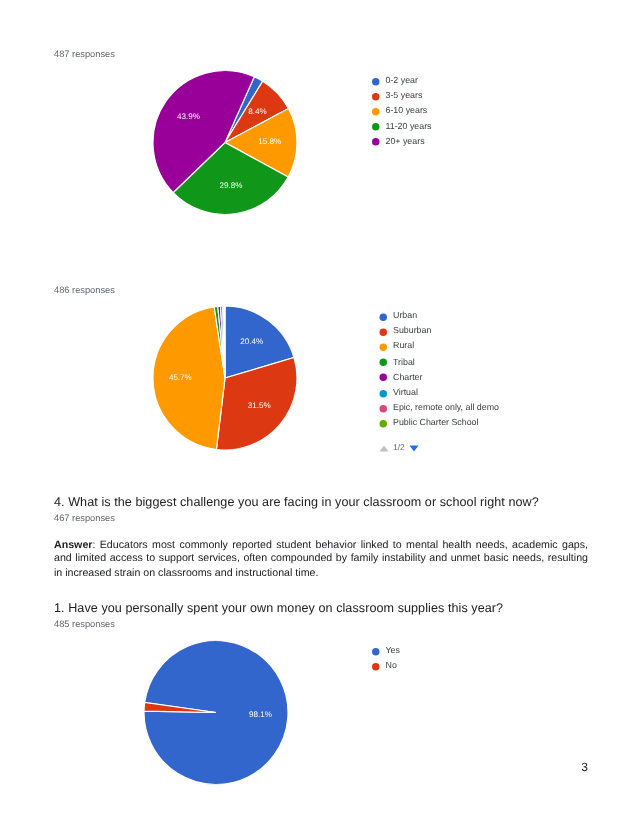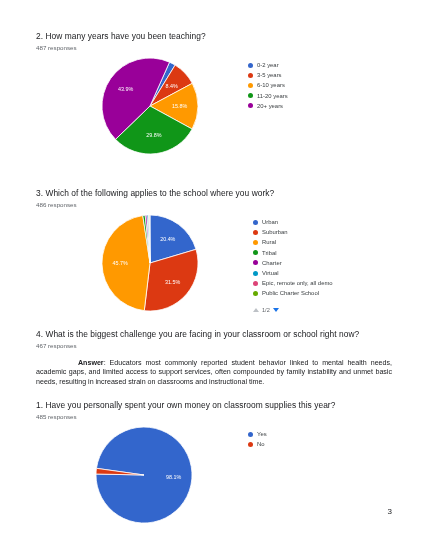--- a/index.html
+++ b/index.html
@@ -101,36 +101,35 @@
   }
   .tri-down {
     border-top: 4.5px solid #1a73e8;
   }
   .answer {
     font-size: 7.1px;
     line-height: 9.4px;
     color: #202124;
     text-align: justify;
   }
-  .answer b { font-weight: bold; margin-left: 42px; }
+  .answer b { font-weight: bold; }
   .page-num {
     position: absolute;
     right: 33px;
     bottom: 34px;
     font-size: 8px;
     color: #202124;
   }
 </style>
 </head>
 <body>
 
 <div class="page">
 
   <div class="section" style="top:31px;">
-    <div class="q-title">2. How many years have you been teaching?</div>
     <div class="q-sub">487 responses</div>
     <div class="chart-row">
       <div class="pie-wrap">
         <div class="pie" id="pie-0">
             <svg width="96" height="96" viewBox="0 0 96 96">
               <path d="M 48 48 L 67.52 4.15 A 48 48 0 0 1 73.12 7.10 Z" fill="#3366cc" stroke="#ffffff" stroke-width="0.8"></path>
               <path d="M 48 48 L 73.12 7.10 A 48 48 0 0 1 90.30 25.32 Z" fill="#dc3912" stroke="#ffffff" stroke-width="0.8"></path>
               <path d="M 48 48 L 90.30 25.32 A 48 48 0 0 1 90.11 71.04 Z" fill="#ff9900" stroke="#ffffff" stroke-width="0.8"></path>
               <path d="M 48 48 L 90.11 71.04 A 48 48 0 0 1 13.49 81.37 Z" fill="#109618" stroke="#ffffff" stroke-width="0.8"></path>
               <path d="M 48 48 L 13.49 81.37 A 48 48 0 0 1 67.52 4.15 Z" fill="#990099" stroke="#ffffff" stroke-width="0.8"></path>
@@ -160,21 +159,20 @@
           </div>
           <div class="legend-item">
             <span class="legend-dot" style="background: rgb(153, 0, 153);"></span>
             <span>20+ years</span>
           </div>
         </div>
     </div>
   </div>
 
   <div class="section" style="top:188px;">
-    <div class="q-title">3. Which of the following applies to the school where you work?</div>
     <div class="q-sub">486 responses</div>
     <div class="chart-row">
       <div class="pie-wrap">
         <div class="pie" id="pie-1">
             <svg width="96" height="96" viewBox="0 0 96 96">
               <path d="M 48 48 L 48.00 0.00 A 48 48 0 0 1 94.01 34.32 Z" fill="#3366cc" stroke="#ffffff" stroke-width="0.8"></path>
               <path d="M 48 48 L 94.01 34.32 A 48 48 0 0 1 42.28 95.66 Z" fill="#dc3912" stroke="#ffffff" stroke-width="0.8"></path>
               <path d="M 48 48 L 42.28 95.66 A 48 48 0 0 1 40.79 0.54 Z" fill="#ff9900" stroke="#ffffff" stroke-width="0.8"></path>
               <path d="M 48 48 L 40.79 0.54 A 48 48 0 0 1 43.18 0.24 Z" fill="#109618" stroke="#ffffff" stroke-width="0.8"></path>
               <path d="M 48 48 L 43.18 0.24 A 48 48 0 0 1 44.99 0.09 Z" fill="#990099" stroke="#ffffff" stroke-width="0.8"></path>

